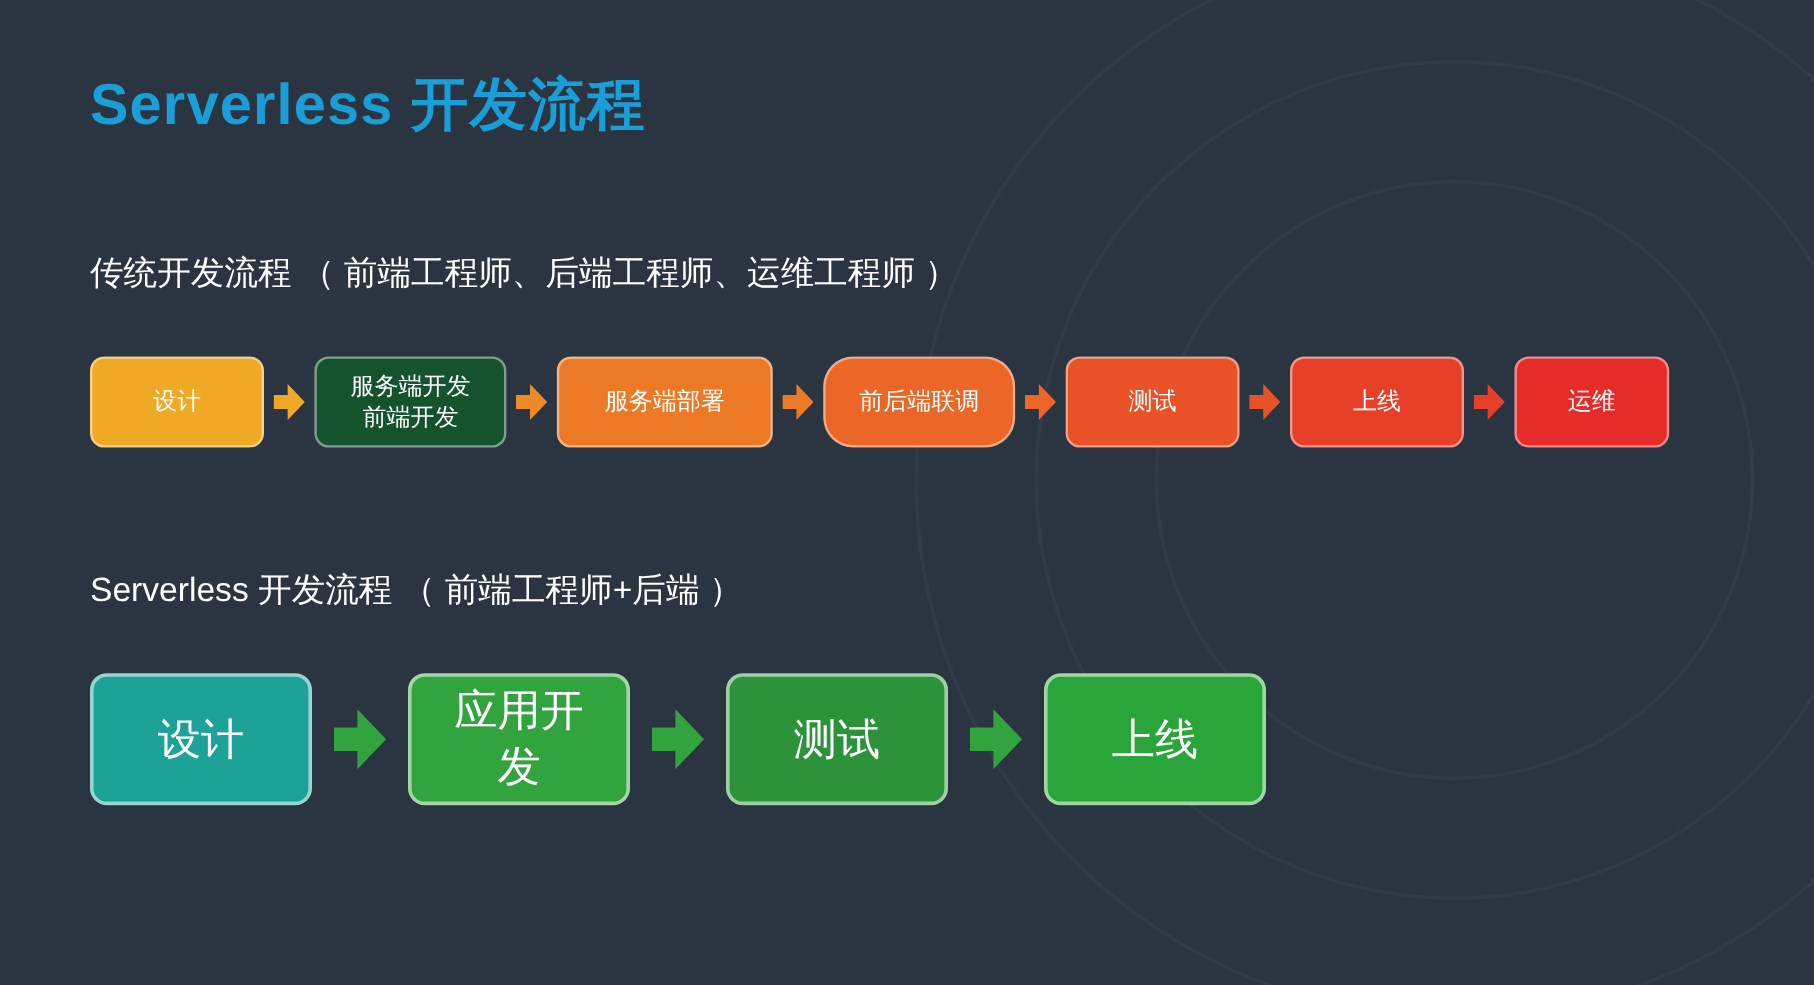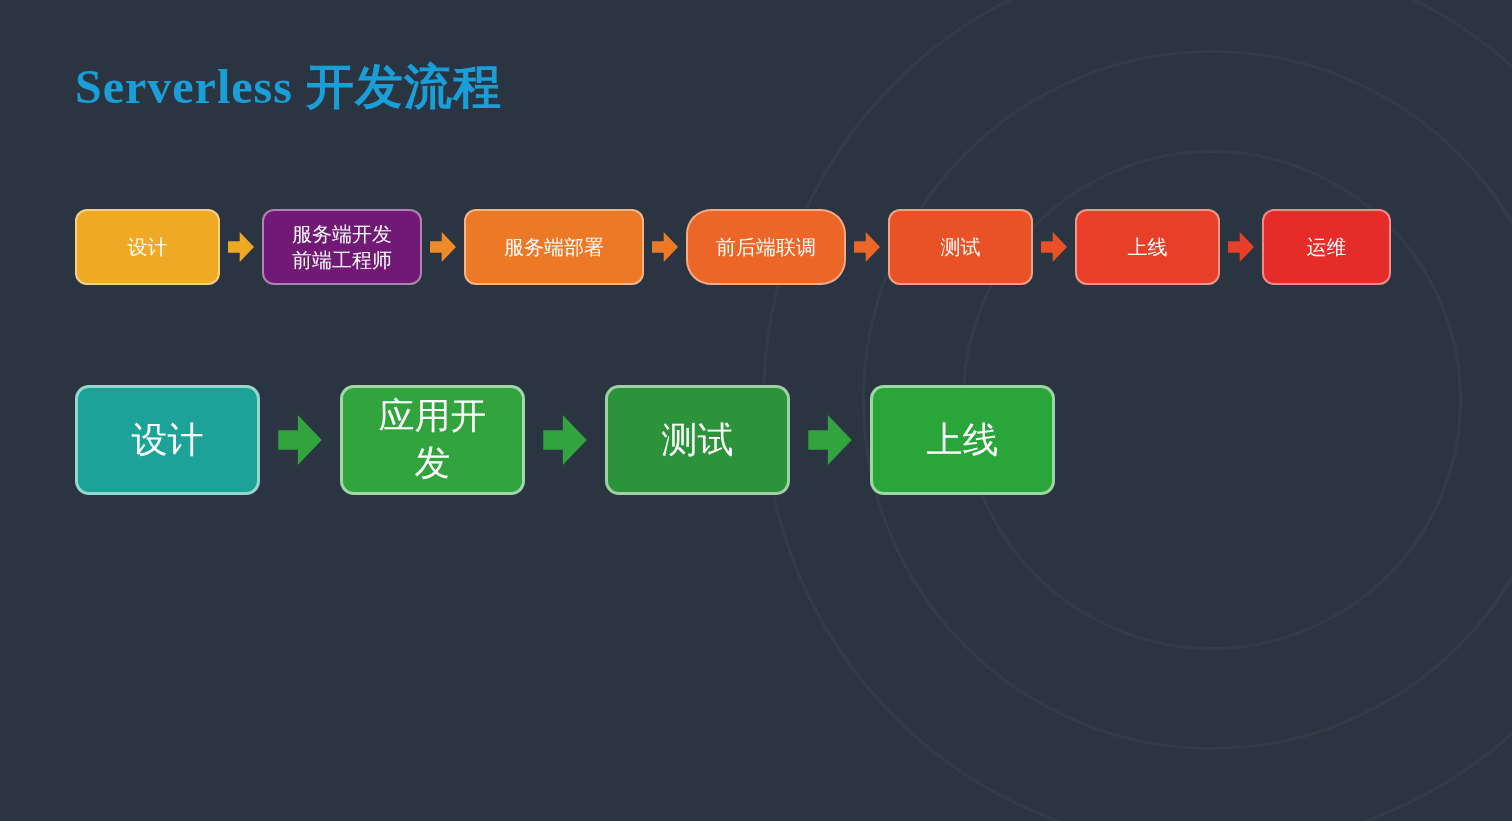--- a/index.html
+++ b/index.html
@@ -50,21 +50,20 @@
       position: relative;
       padding: 55px 75px;
       z-index: 1;
     }
     .title {
       font-size: 48px;
       font-weight: bold;
       color: #1a9ed8;
       margin-bottom: 90px;
       letter-spacing: 1px;
-      font-family: Liberation Serif, serif;
     }
     .section-label {
       font-size: 28px;
       color: #ffffff;
       margin-bottom: 50px;
       font-weight: 400;
     }
     .flow-row {
       display: flex;
       align-items: center;
@@ -120,31 +119,32 @@
 
 <div class="bg-circles">
   <div class="bg-circle bg-circle-1"></div>
   <div class="bg-circle bg-circle-2"></div>
   <div class="bg-circle bg-circle-3"></div>
 </div>
 
 <div class="content">
   <h1 class="title">Serverless 开发流程</h1>
 
+  <div class="section-label">传统开发流程 （ 前端工程师、后端工程师、运维工程师 ）</div>
 
   <div class="flow-row" id="traditional-flow">
       <div class="box box-small" style="background: rgb(240, 169, 37); width: 145px;">
         <div class="box-line">设计</div>
       </div>
       <svg class="arrow arrow-small" viewBox="0 0 40 46">
         <path d="M0 14 L18 14 L18 0 L40 23 L18 46 L18 32 L0 32 Z" fill="#f0a925"></path>
       </svg>
-      <div class="box box-small" style="background: #701a75; width: 160px; text-align: center;">
+      <div class="box box-small" style="background: #14532d; width: 160px; text-align: center;">
         <div class="box-line">服务端开发</div>
-        <div class="box-line">前端工程师</div>
+        <div class="box-line">前端开发</div>
       </div>
       <svg class="arrow arrow-small" viewBox="0 0 40 46">
         <path d="M0 14 L18 14 L18 0 L40 23 L18 46 L18 32 L0 32 Z" fill="#ee8b27"></path>
       </svg>
       <div class="box box-small" style="background: rgb(236, 121, 38); width: 180px;">
         <div class="box-line">服务端部署</div>
       </div>
       <svg class="arrow arrow-small" viewBox="0 0 40 46">
         <path d="M0 14 L18 14 L18 0 L40 23 L18 46 L18 32 L0 32 Z" fill="#ec7926"></path>
       </svg>
@@ -164,20 +164,21 @@
         <div class="box-line">上线</div>
       </div>
       <svg class="arrow arrow-small" viewBox="0 0 40 46">
         <path d="M0 14 L18 14 L18 0 L40 23 L18 46 L18 32 L0 32 Z" fill="#e83f28"></path>
       </svg>
       <div class="box box-small" style="background: rgb(229, 44, 40); width: 129px;">
         <div class="box-line">运维</div>
       </div>
     </div>
 
+  <div class="section-label">Serverless 开发流程 （ 前端工程师+后端 ）</div>
 
   <div class="flow-row-2" id="serverless-flow">
       <div class="box box-large" style="background: rgb(28, 162, 150); width: 185px;">
         <div class="box-line">设计</div>
       </div>
       <svg class="arrow arrow-large" viewBox="0 0 40 46">
         <path d="M0 14 L18 14 L18 0 L40 23 L18 46 L18 32 L0 32 Z" fill="#32a43e"></path>
       </svg>
       <div class="box box-large" style="background: rgb(50, 164, 62); width: 168px;">
         <div class="box-line">应用开发</div>

